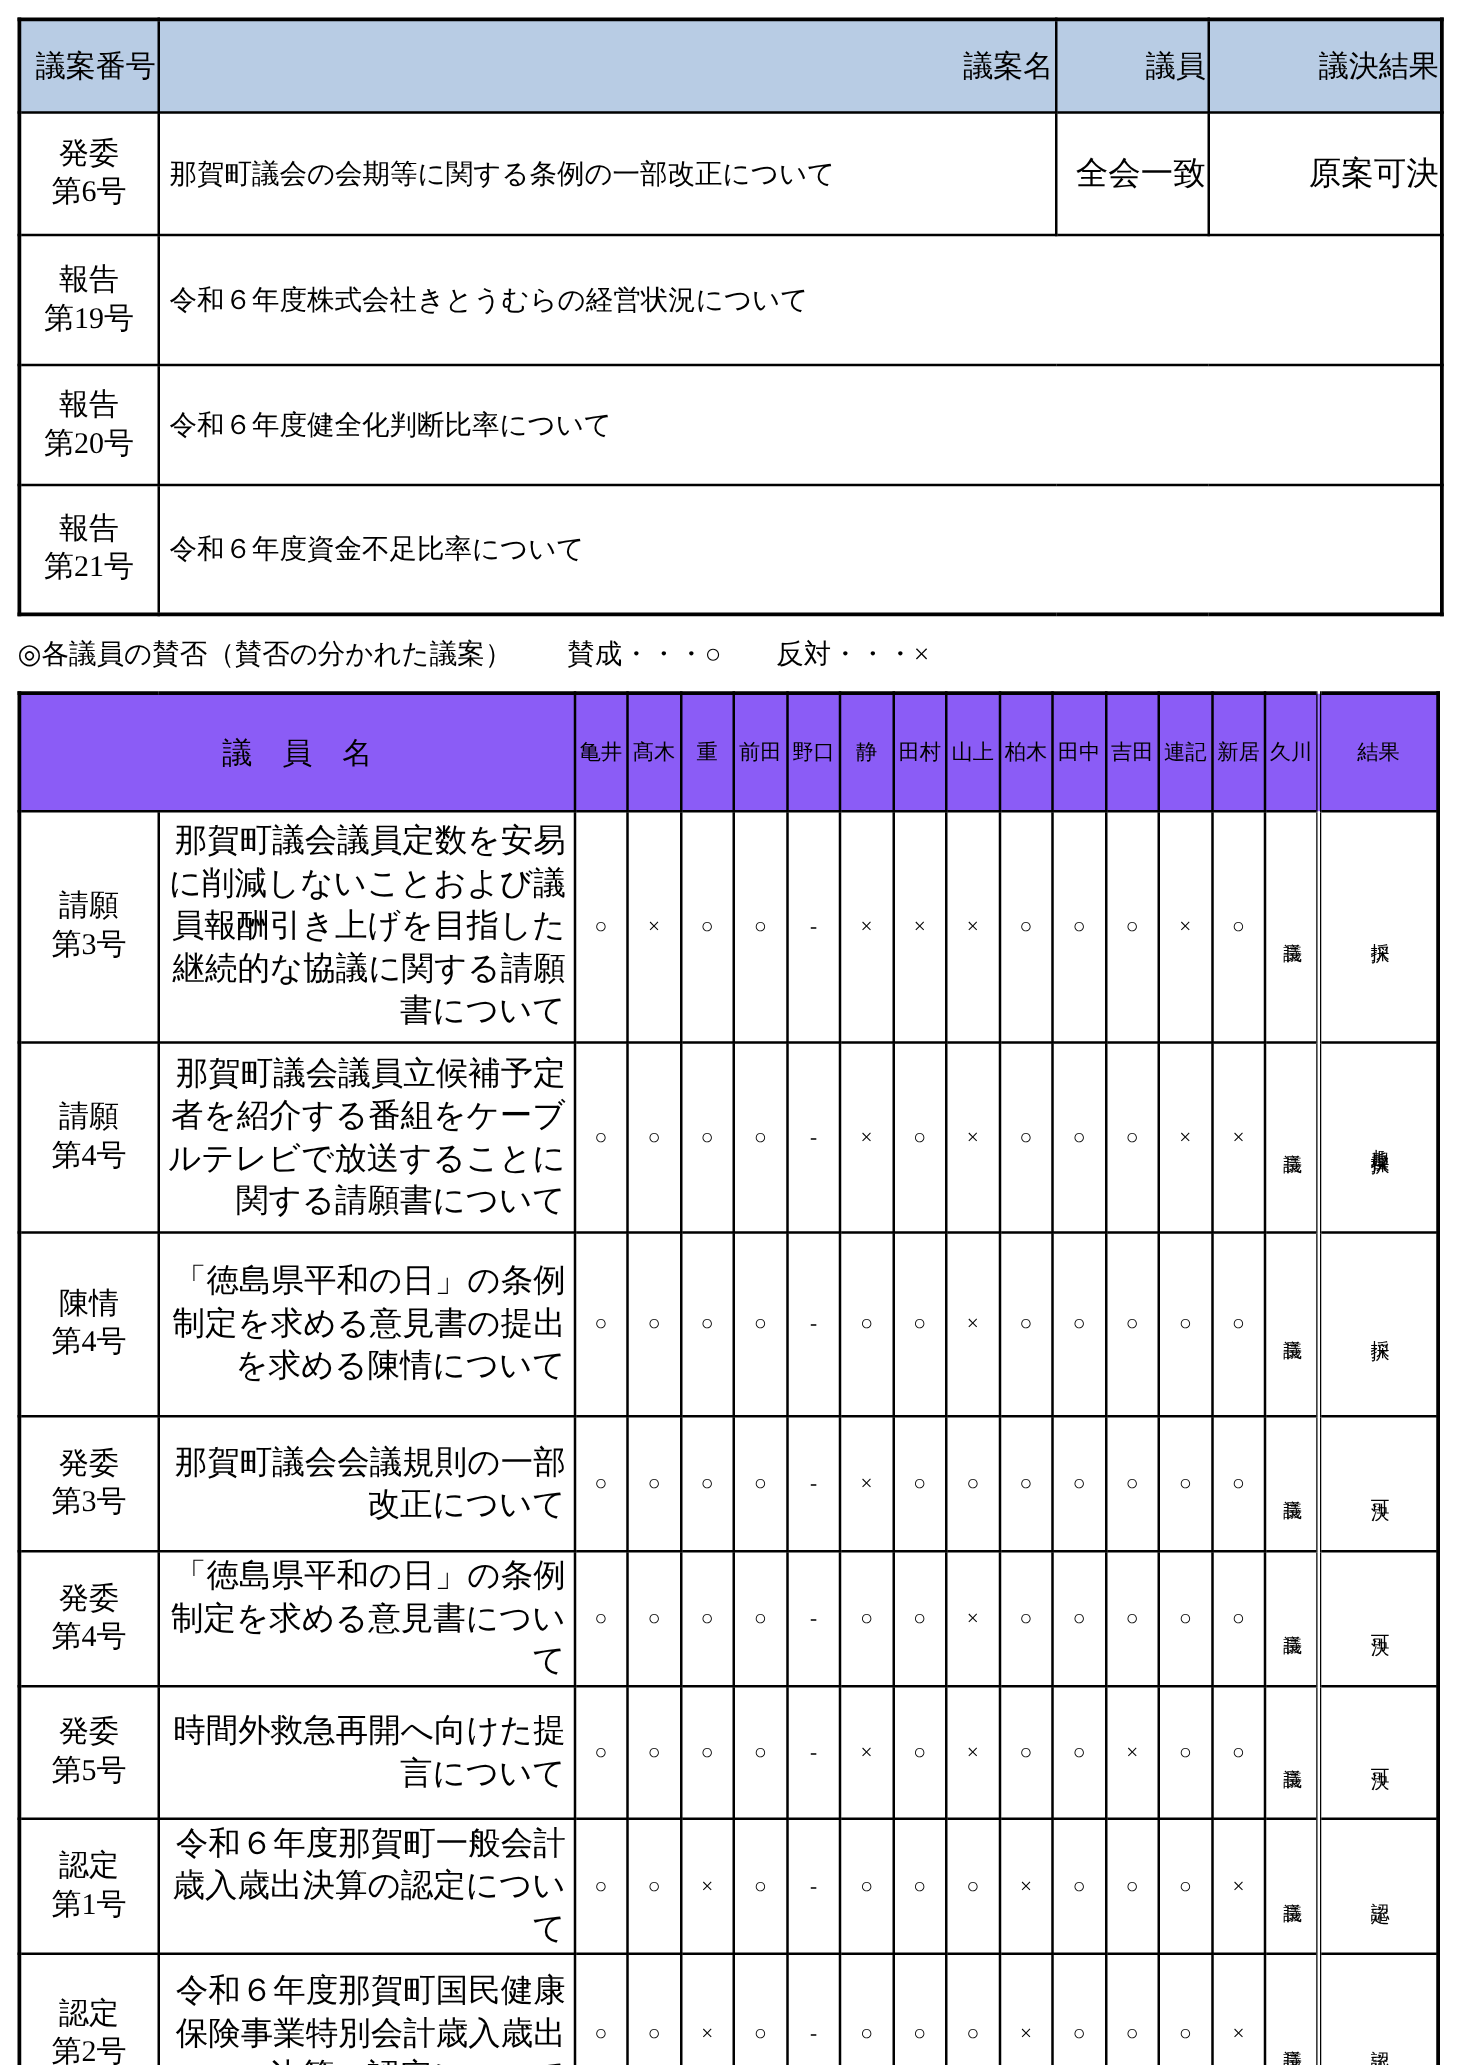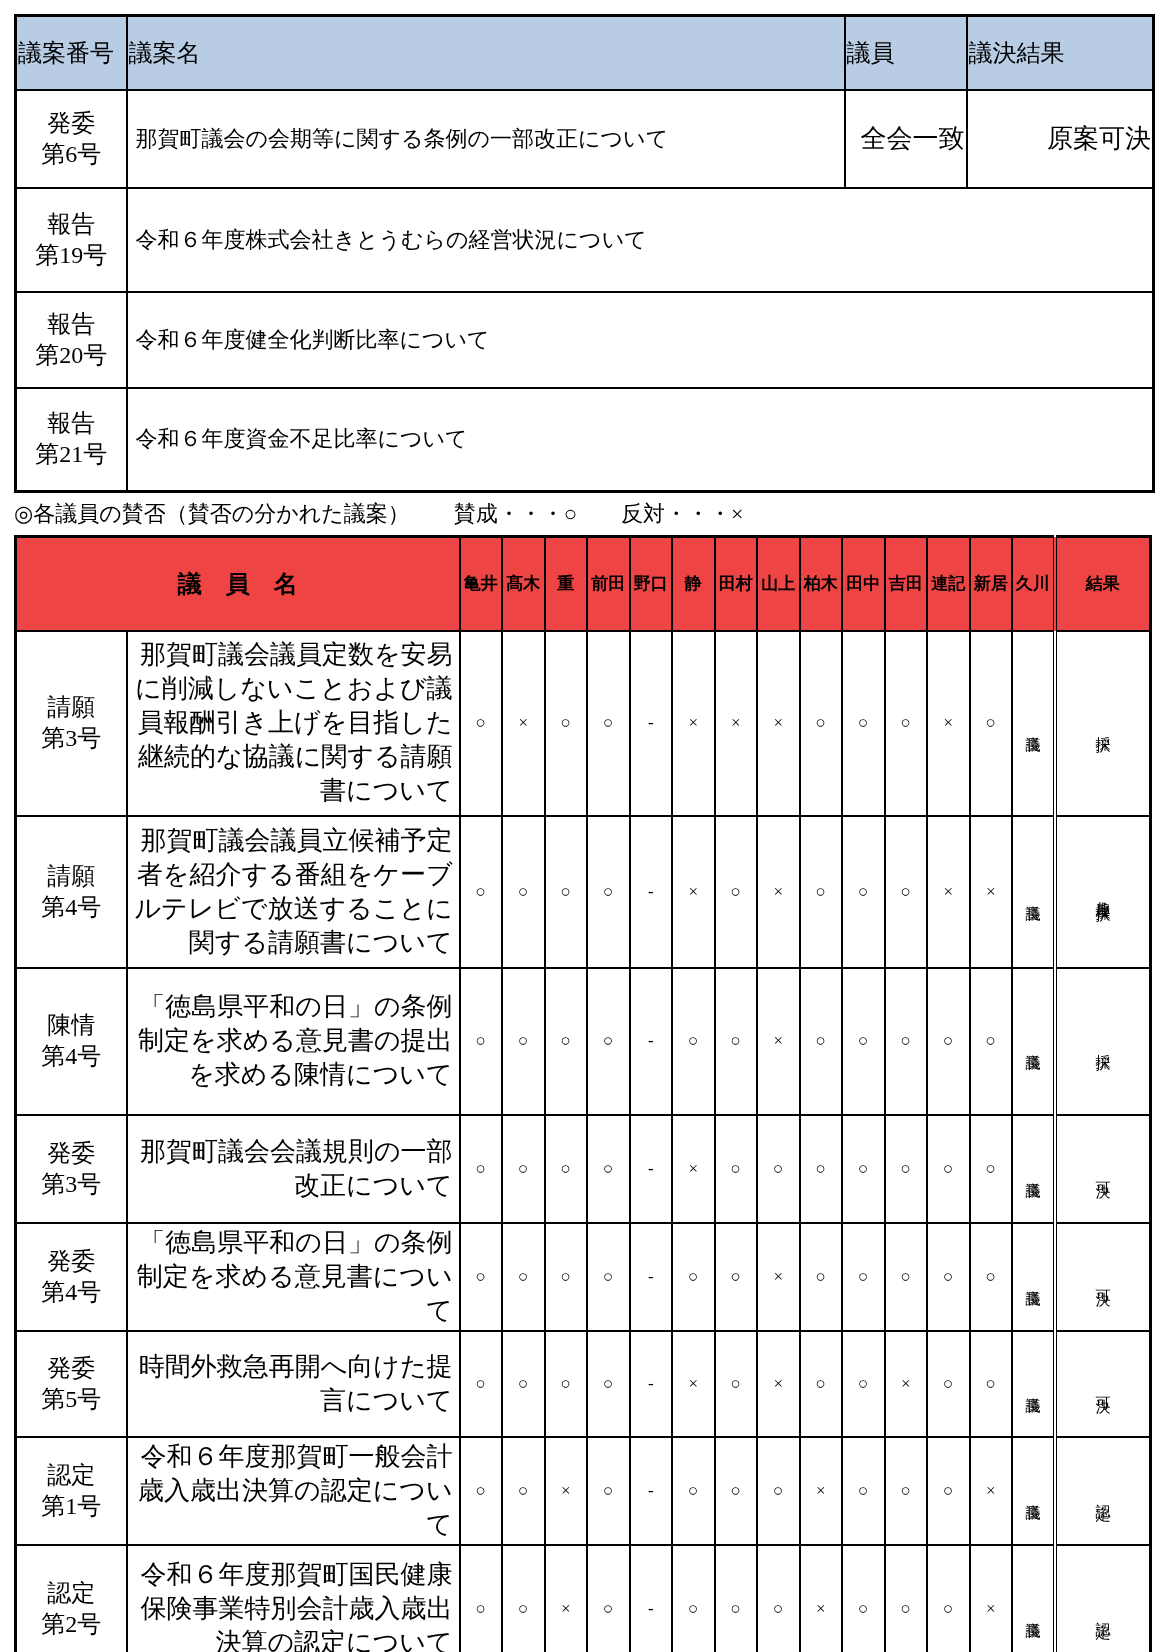--- a/index.html
+++ b/index.html
@@ -14,38 +14,38 @@
   table { border-collapse: collapse; table-layout: fixed; width: 1138px; }
 
   
   .t1 { border: 3px solid #000; }
   .t1 th, .t1 td { border: 2px solid #000; vertical-align: middle; }
   .t1 th {
     background: #b8cce4;
     font-weight: normal;
     font-size: 24px;
     height: 74px;
-    text-align: left;
+    text-align: right;
   }
   .t1 td.no   { text-align: center; font-size: 24px; line-height: 31px; white-space: pre-line; }
   .t1 td.name { font-size: 22px; padding: 0 8px; text-align: left; }
   .t1 td.ctr  { text-align: right; font-size: 26px; }
 
   
   .caption {
-    height: 42px;
+    height: 60px;
     display: flex;
     align-items: center;
     font-size: 22px;
   }
 
   
   .t2 { border: 3px solid #000; }
   .t2 th, .t2 td { border: 2px solid #000; vertical-align: middle; padding: 0; }
-  .t2 th { font-weight: bold; background: #ef4444; }
+  .t2 th { font-weight: normal; background: #8b5cf6; }
   .t2 th.namehead { font-size: 24px; text-align: center; height: 94px; }
   .t2 th.member   { font-size: 17px; text-align: center; }
   .t2 th.result   { font-size: 17px; text-align: center; }
   .t2 td.no    { text-align: center; font-size: 24px; line-height: 31px; white-space: pre-line; margin-top: 28px; }
   .t2 td.bname { font-size: 26px; line-height: 34px; padding: 2px 6px; text-align: right; }
   .t2 td.vote  { text-align: center; font-size: 17px; }
   .t2 .result  { border-left: 4px double #000; }
   .tate {
     writing-mode: vertical-rl;
     display: inline-block;

